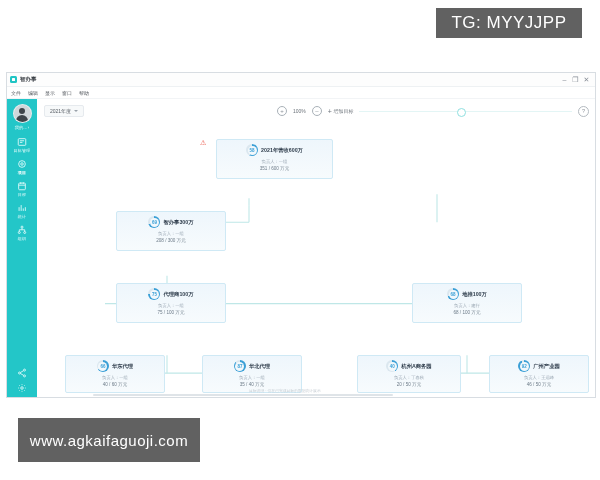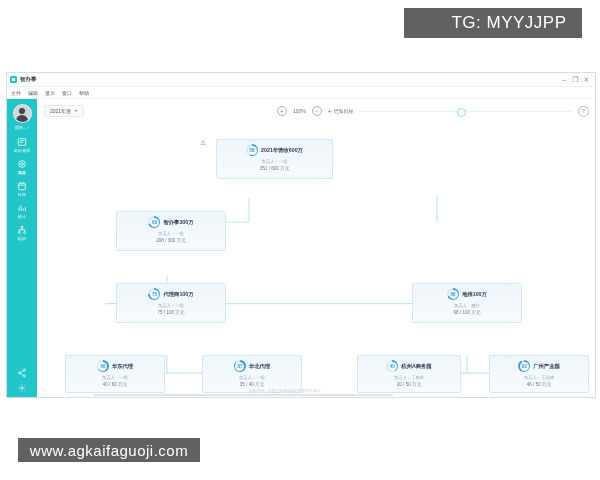--- a/index.html
+++ b/index.html
@@ -9,22 +9,22 @@
     font-family:"Liberation Sans","DejaVu Sans",sans-serif;
     overflow:hidden;position:relative;
   }
 
   
   .wm{
     position:absolute;background:#616161;color:#ffffff;
     display:flex;align-items:center;justify-content:center;
     letter-spacing:.5px;z-index:90;
   }
-  #wm-tg{right:18px;top:8px;width:146px;height:30px;font-size:17px;padding-left:32px;}
-  #wm-site{left:18px;bottom:18px;width:182px;height:24px;font-size:15px;}
+  #wm-tg{right:18px;top:8px;width:146px;height:30px;font-size:17px;}
+  #wm-site{left:18px;bottom:18px;width:182px;height:44px;font-size:15px;}
 
   
   #app{
     position:absolute;left:6px;top:72px;width:588px;height:324px;
     background:#ffffff;border:1px solid #d8dde2;
     display:flex;flex-direction:column;overflow:hidden;
   }
 
   
   .titlebar{

